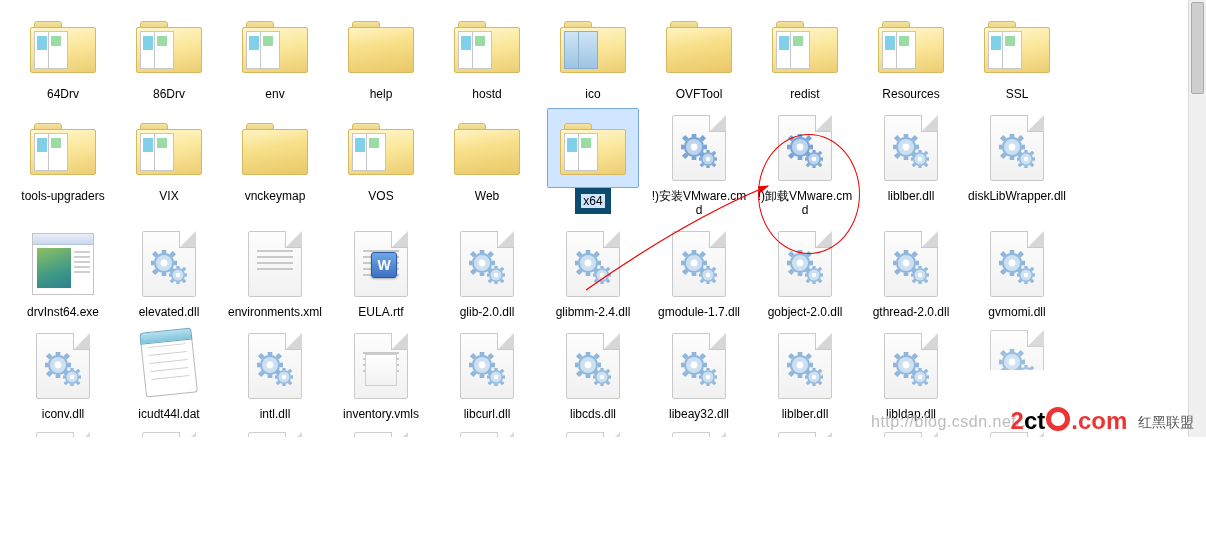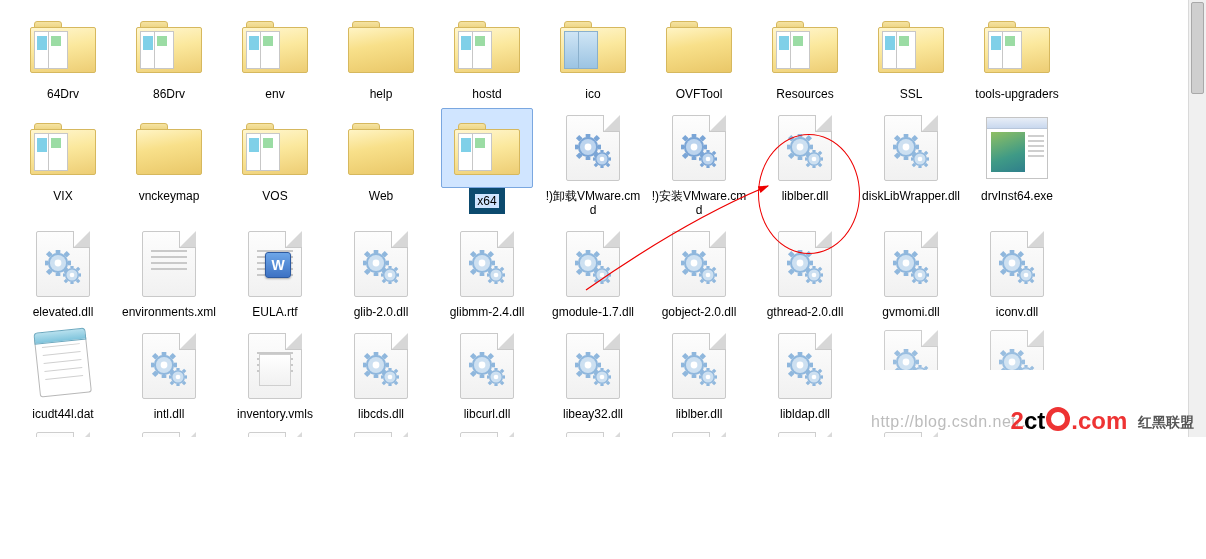--- a/index.html
+++ b/index.html
@@ -14,21 +14,21 @@
   
   .scroll{position:absolute;top:0;right:0;width:17px;height:100%;background:#f0f0f0;border-left:1px solid #d9d9d9}
   .scroll .sthumb{position:absolute;left:2px;right:2px;top:2px;height:90px;background:#cfcfcf;border:1px solid #a9a9a9;border-radius:2px}
 
   
   .wm1{position:absolute;right:170px;bottom:6px;color:#bcbcbc;font-family:Liberation Sans, sans-serif;font-size:16px;letter-spacing:.5px;pointer-events:none}
   .wm2{position:absolute;right:12px;bottom:2px;font-family:Arial;font-size:24px;font-weight:bold;pointer-events:none}
   .wm2 .r{color:#e33}
   .wm2 .k{color:#000}
   .wm2 .o{display:inline-block;width:14px;height:14px;border:5px solid #e33;border-radius:50%;vertical-align:-2px;margin:0 1px}
-  .wm2 .cn{font-size:14px;color:#555;font-weight:bold;margin-left:4px;display:inline-block;line-height:12px;vertical-align:2px}
+  .wm2 .cn{font-size:14px;color:#555;font-weight:normal;margin-left:4px;display:inline-block;line-height:12px;vertical-align:2px}
 
   
   .ellipse{position:absolute;border:1px solid #e00;border-radius:50%;pointer-events:none}
   .arrow-svg{position:absolute;pointer-events:none;overflow:visible}
 
   
 
   
   .folder{position:relative;width:70px;height:58px}
   .folder::before{content:"";position:absolute;left:6px;top:4px;width:26px;height:10px;background:linear-gradient(#f5e3a2,#e8c96a);border-radius:3px 3px 0 0;border:1px solid #d6b85e}
@@ -164,20 +164,35 @@
             <div class="pages">
               <div class="pg">
                 <div class="bar"></div>
               </div>
               <div class="pg">
                 <div class="bar"></div>
               </div>
             </div>
           </div>
         </div>
+    <div class="lbl">redist</div>
+  </div>
+      <div class="cell">
+    <div class="thumb">
+          <div class="folder open">
+            <div class="pages">
+              <div class="pg">
+                <div class="bar"></div>
+              </div>
+              <div class="pg">
+                <div class="bar"></div>
+              </div>
+            </div>
+          </div>
+        </div>
     <div class="lbl">Resources</div>
   </div>
       <div class="cell">
     <div class="thumb">
           <div class="folder open">
             <div class="pages">
               <div class="pg">
                 <div class="bar"></div>
               </div>
               <div class="pg">
@@ -291,21 +306,21 @@
                   <rect x="1.3342370208550174" y="1.3342370208550192" width="3.2399999999999998" height="3.2399999999999998" fill="#7aa5d6" transform="rotate(225 2.9542370208550173 2.954237020855019)"></rect>
                   <rect x="7.379999999999998" y="-1.1699999999999988" width="3.2399999999999998" height="3.2399999999999998" fill="#7aa5d6" transform="rotate(270 8.999999999999998 0.45000000000000107)"></rect>
                   <rect x="13.425762979144979" y="1.3342370208550174" width="3.2399999999999998" height="3.2399999999999998" fill="#7aa5d6" transform="rotate(315 15.045762979144978 2.9542370208550173)"></rect>
     <circle cx="9" cy="9" r="5.58" fill="#bcd4ee"></circle>
     <circle cx="9" cy="9" r="2.34" fill="#fff"></circle>
   </svg>
               </div>
       </div>
     </div>
         </div>
-    <div class="lbl">!)卸载VMware.cmd</div>
+    <div class="lbl">!)安装VMware.cmd</div>
   </div>
       <div class="cell">
     <div class="thumb">
           <div class="page ">
       <div class="fold"></div>
       <div class="gears">
         <div class="gear big">
                 <svg width="26" height="26">
     <circle cx="13" cy="13" r="10.14" fill="#7aa5d6"></circle>
     <rect x="23.01" y="10.66" width="4.68" height="4.68" fill="#7aa5d6" transform="rotate(0 25.35 13)"></rect>
@@ -331,21 +346,21 @@
                   <rect x="1.3342370208550174" y="1.3342370208550192" width="3.2399999999999998" height="3.2399999999999998" fill="#7aa5d6" transform="rotate(225 2.9542370208550173 2.954237020855019)"></rect>
                   <rect x="7.379999999999998" y="-1.1699999999999988" width="3.2399999999999998" height="3.2399999999999998" fill="#7aa5d6" transform="rotate(270 8.999999999999998 0.45000000000000107)"></rect>
                   <rect x="13.425762979144979" y="1.3342370208550174" width="3.2399999999999998" height="3.2399999999999998" fill="#7aa5d6" transform="rotate(315 15.045762979144978 2.9542370208550173)"></rect>
     <circle cx="9" cy="9" r="5.58" fill="#bcd4ee"></circle>
     <circle cx="9" cy="9" r="2.34" fill="#fff"></circle>
   </svg>
               </div>
       </div>
     </div>
         </div>
-    <div class="lbl">!)安装VMware.cmd</div>
+    <div class="lbl">!)卸载VMware.cmd</div>
   </div>
       <div class="cell">
     <div class="thumb">
           <div class="page ">
       <div class="fold"></div>
       <div class="gears">
         <div class="gear big">
                 <svg width="26" height="26">
     <circle cx="13" cy="13" r="10.14" fill="#8fb7dd"></circle>
     <rect x="23.01" y="10.66" width="4.68" height="4.68" fill="#8fb7dd" transform="rotate(0 25.35 13)"></rect>
@@ -885,61 +900,61 @@
                   <rect x="1.3342370208550174" y="1.3342370208550192" width="3.2399999999999998" height="3.2399999999999998" fill="#8fb7dd" transform="rotate(225 2.9542370208550173 2.954237020855019)"></rect>
                   <rect x="7.379999999999998" y="-1.1699999999999988" width="3.2399999999999998" height="3.2399999999999998" fill="#8fb7dd" transform="rotate(270 8.999999999999998 0.45000000000000107)"></rect>
                   <rect x="13.425762979144979" y="1.3342370208550174" width="3.2399999999999998" height="3.2399999999999998" fill="#8fb7dd" transform="rotate(315 15.045762979144978 2.9542370208550173)"></rect>
     <circle cx="9" cy="9" r="5.58" fill="#cde0f1"></circle>
     <circle cx="9" cy="9" r="2.34" fill="#fff"></circle>
   </svg>
               </div>
       </div>
     </div>
         </div>
+    <div class="lbl">libcurl.dll</div>
+  </div>
+      <div class="cell">
+    <div class="thumb">
+          <div class="page ">
+      <div class="fold"></div>
+      <div class="gears">
+        <div class="gear big">
+                <svg width="26" height="26">
+    <circle cx="13" cy="13" r="10.14" fill="#8fb7dd"></circle>
+    <rect x="23.01" y="10.66" width="4.68" height="4.68" fill="#8fb7dd" transform="rotate(0 25.35 13)"></rect>
+                  <rect x="19.392768747653864" y="19.39276874765386" width="4.68" height="4.68" fill="#8fb7dd" transform="rotate(45 21.732768747653864 21.73276874765386)"></rect>
+                  <rect x="10.66" y="23.01" width="4.68" height="4.68" fill="#8fb7dd" transform="rotate(90 13 25.35)"></rect>
+                  <rect x="1.9272312523461395" y="19.392768747653864" width="4.68" height="4.68" fill="#8fb7dd" transform="rotate(135 4.267231252346139 21.732768747653864)"></rect>
+                  <rect x="-1.6899999999999995" y="10.660000000000002" width="4.68" height="4.68" fill="#8fb7dd" transform="rotate(180 0.6500000000000004 13.000000000000002)"></rect>
+                  <rect x="1.9272312523461377" y="1.9272312523461395" width="4.68" height="4.68" fill="#8fb7dd" transform="rotate(225 4.2672312523461375 4.267231252346139)"></rect>
+                  <rect x="10.659999999999998" y="-1.6899999999999995" width="4.68" height="4.68" fill="#8fb7dd" transform="rotate(270 12.999999999999998 0.6500000000000004)"></rect>
+                  <rect x="19.392768747653857" y="1.9272312523461377" width="4.68" height="4.68" fill="#8fb7dd" transform="rotate(315 21.732768747653857 4.2672312523461375)"></rect>
+    <circle cx="13" cy="13" r="8.06" fill="#cde0f1"></circle>
+    <circle cx="13" cy="13" r="3.38" fill="#fff"></circle>
+  </svg>
+              </div>
+        <div class="gear sm">
+                <svg width="18" height="18">
+    <circle cx="9" cy="9" r="7.0200000000000005" fill="#8fb7dd"></circle>
+    <rect x="15.929999999999998" y="7.38" width="3.2399999999999998" height="3.2399999999999998" fill="#8fb7dd" transform="rotate(0 17.549999999999997 9)"></rect>
+                  <rect x="13.425762979144983" y="13.425762979144983" width="3.2399999999999998" height="3.2399999999999998" fill="#8fb7dd" transform="rotate(45 15.045762979144982 15.045762979144982)"></rect>
+                  <rect x="7.38" y="15.929999999999998" width="3.2399999999999998" height="3.2399999999999998" fill="#8fb7dd" transform="rotate(90 9 17.549999999999997)"></rect>
+                  <rect x="1.3342370208550192" y="13.425762979144983" width="3.2399999999999998" height="3.2399999999999998" fill="#8fb7dd" transform="rotate(135 2.954237020855019 15.045762979144982)"></rect>
+                  <rect x="-1.1699999999999988" y="7.380000000000002" width="3.2399999999999998" height="3.2399999999999998" fill="#8fb7dd" transform="rotate(180 0.45000000000000107 9.000000000000002)"></rect>
+                  <rect x="1.3342370208550174" y="1.3342370208550192" width="3.2399999999999998" height="3.2399999999999998" fill="#8fb7dd" transform="rotate(225 2.9542370208550173 2.954237020855019)"></rect>
+                  <rect x="7.379999999999998" y="-1.1699999999999988" width="3.2399999999999998" height="3.2399999999999998" fill="#8fb7dd" transform="rotate(270 8.999999999999998 0.45000000000000107)"></rect>
+                  <rect x="13.425762979144979" y="1.3342370208550174" width="3.2399999999999998" height="3.2399999999999998" fill="#8fb7dd" transform="rotate(315 15.045762979144978 2.9542370208550173)"></rect>
+    <circle cx="9" cy="9" r="5.58" fill="#cde0f1"></circle>
+    <circle cx="9" cy="9" r="2.34" fill="#fff"></circle>
+  </svg>
+              </div>
+      </div>
+    </div>
+        </div>
     <div class="lbl">libcds.dll</div>
-  </div>
-      <div class="cell">
-    <div class="thumb">
-          <div class="page ">
-      <div class="fold"></div>
-      <div class="gears">
-        <div class="gear big">
-                <svg width="26" height="26">
-    <circle cx="13" cy="13" r="10.14" fill="#8fb7dd"></circle>
-    <rect x="23.01" y="10.66" width="4.68" height="4.68" fill="#8fb7dd" transform="rotate(0 25.35 13)"></rect>
-                  <rect x="19.392768747653864" y="19.39276874765386" width="4.68" height="4.68" fill="#8fb7dd" transform="rotate(45 21.732768747653864 21.73276874765386)"></rect>
-                  <rect x="10.66" y="23.01" width="4.68" height="4.68" fill="#8fb7dd" transform="rotate(90 13 25.35)"></rect>
-                  <rect x="1.9272312523461395" y="19.392768747653864" width="4.68" height="4.68" fill="#8fb7dd" transform="rotate(135 4.267231252346139 21.732768747653864)"></rect>
-                  <rect x="-1.6899999999999995" y="10.660000000000002" width="4.68" height="4.68" fill="#8fb7dd" transform="rotate(180 0.6500000000000004 13.000000000000002)"></rect>
-                  <rect x="1.9272312523461377" y="1.9272312523461395" width="4.68" height="4.68" fill="#8fb7dd" transform="rotate(225 4.2672312523461375 4.267231252346139)"></rect>
-                  <rect x="10.659999999999998" y="-1.6899999999999995" width="4.68" height="4.68" fill="#8fb7dd" transform="rotate(270 12.999999999999998 0.6500000000000004)"></rect>
-                  <rect x="19.392768747653857" y="1.9272312523461377" width="4.68" height="4.68" fill="#8fb7dd" transform="rotate(315 21.732768747653857 4.2672312523461375)"></rect>
-    <circle cx="13" cy="13" r="8.06" fill="#cde0f1"></circle>
-    <circle cx="13" cy="13" r="3.38" fill="#fff"></circle>
-  </svg>
-              </div>
-        <div class="gear sm">
-                <svg width="18" height="18">
-    <circle cx="9" cy="9" r="7.0200000000000005" fill="#8fb7dd"></circle>
-    <rect x="15.929999999999998" y="7.38" width="3.2399999999999998" height="3.2399999999999998" fill="#8fb7dd" transform="rotate(0 17.549999999999997 9)"></rect>
-                  <rect x="13.425762979144983" y="13.425762979144983" width="3.2399999999999998" height="3.2399999999999998" fill="#8fb7dd" transform="rotate(45 15.045762979144982 15.045762979144982)"></rect>
-                  <rect x="7.38" y="15.929999999999998" width="3.2399999999999998" height="3.2399999999999998" fill="#8fb7dd" transform="rotate(90 9 17.549999999999997)"></rect>
-                  <rect x="1.3342370208550192" y="13.425762979144983" width="3.2399999999999998" height="3.2399999999999998" fill="#8fb7dd" transform="rotate(135 2.954237020855019 15.045762979144982)"></rect>
-                  <rect x="-1.1699999999999988" y="7.380000000000002" width="3.2399999999999998" height="3.2399999999999998" fill="#8fb7dd" transform="rotate(180 0.45000000000000107 9.000000000000002)"></rect>
-                  <rect x="1.3342370208550174" y="1.3342370208550192" width="3.2399999999999998" height="3.2399999999999998" fill="#8fb7dd" transform="rotate(225 2.9542370208550173 2.954237020855019)"></rect>
-                  <rect x="7.379999999999998" y="-1.1699999999999988" width="3.2399999999999998" height="3.2399999999999998" fill="#8fb7dd" transform="rotate(270 8.999999999999998 0.45000000000000107)"></rect>
-                  <rect x="13.425762979144979" y="1.3342370208550174" width="3.2399999999999998" height="3.2399999999999998" fill="#8fb7dd" transform="rotate(315 15.045762979144978 2.9542370208550173)"></rect>
-    <circle cx="9" cy="9" r="5.58" fill="#cde0f1"></circle>
-    <circle cx="9" cy="9" r="2.34" fill="#fff"></circle>
-  </svg>
-              </div>
-      </div>
-    </div>
-        </div>
-    <div class="lbl">libcurl.dll</div>
   </div>
       <div class="cell">
     <div class="thumb">
           <div class="page ">
       <div class="fold"></div>
       <div class="gears">
         <div class="gear big">
                 <svg width="26" height="26">
     <circle cx="13" cy="13" r="10.14" fill="#8fb7dd"></circle>
     <rect x="23.01" y="10.66" width="4.68" height="4.68" fill="#8fb7dd" transform="rotate(0 25.35 13)"></rect>

